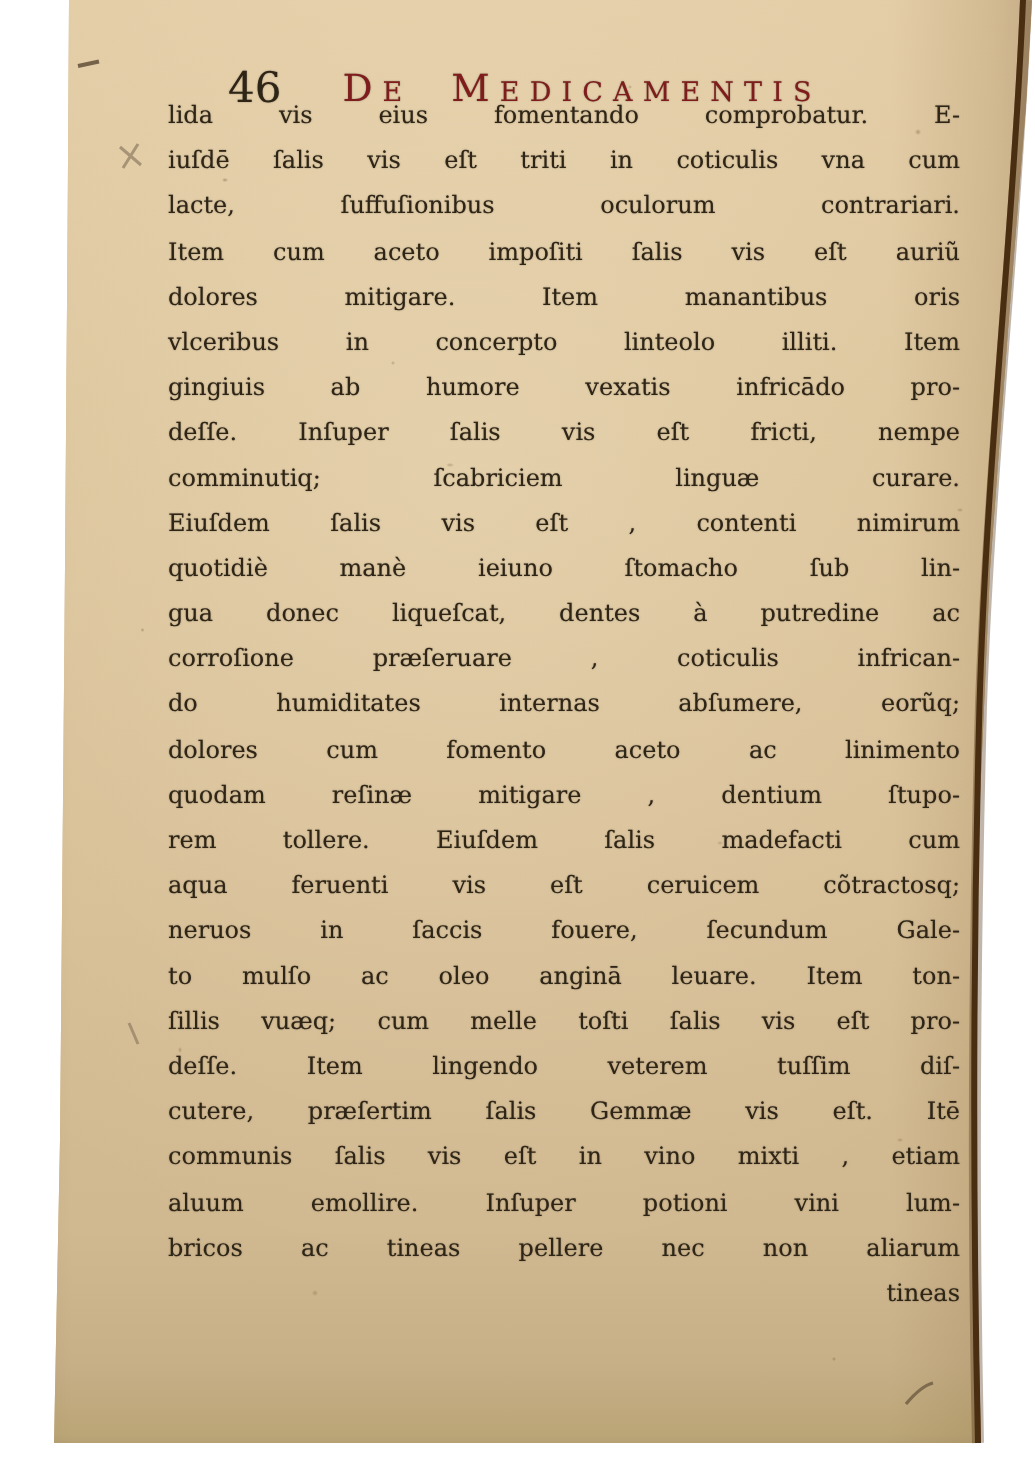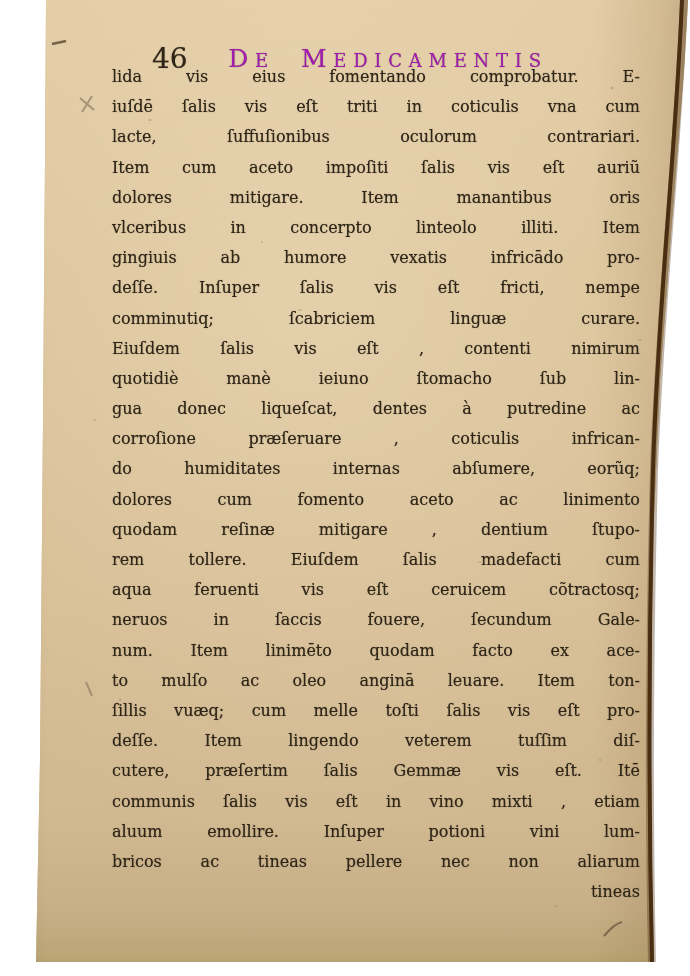--- a/index.html
+++ b/index.html
@@ -48,21 +48,21 @@
     font-size:28px;color:#2e2517;
     text-shadow:0 0 1px rgba(46,37,23,.5);
   }
   #runningTitle{
     position:absolute;left:0;right:0;top:4px;
     text-align:center;
     font-variant:small-caps;
     font-size:25px;
     letter-spacing:.27em;
     word-spacing:.45em;
-    color:#a21caf;
+    color:#7f1d1d;
     text-shadow:0 0 1px rgba(46,37,23,.55);
     padding-left:24px;
   }
   
   #textBlock{
     position:absolute;left:112px;top:62px;width:528px;
     font-size:16px;color:#2e2517;
     text-shadow:0 0 1px rgba(46,37,23,.5);
   }
   .ln{
@@ -106,21 +106,20 @@
     <div class="ln">Eiuſdem ſalis vis eſt , contenti nimirum</div>
     <div class="ln">quotidiè manè ieiuno ſtomacho ſub lin-</div>
     <div class="ln">gua donec liqueſcat, dentes à putredine ac</div>
     <div class="ln">corroſione præſeruare , coticulis infrican-</div>
     <div class="ln">do humiditates internas abſumere, eorũq;</div>
     <div class="ln">dolores cum fomento aceto ac linimento</div>
     <div class="ln">quodam reſinæ mitigare , dentium ſtupo-</div>
     <div class="ln">rem tollere. Eiuſdem ſalis madefacti cum</div>
     <div class="ln">aqua feruenti vis eſt ceruicem cõtractosq;</div>
     <div class="ln">neruos in ſaccis fouere, ſecundum Gale-</div>
-    <div class="ln">num. Item linimēto quodam facto ex ace-</div>
     <div class="ln">to mulſo ac oleo anginā leuare. Item ton-</div>
     <div class="ln">ſillis vuæq; cum melle toſti ſalis vis eſt pro-</div>
     <div class="ln">deſſe. Item lingendo veterem tuſſim diſ-</div>
     <div class="ln">cutere, præſertim ſalis Gemmæ vis eſt. Itē</div>
     <div class="ln">communis ſalis vis eſt in vino mixti , etiam</div>
     <div class="ln">aluum emollire. Inſuper potioni vini lum-</div>
     <div class="ln">bricos ac tineas pellere nec non aliarum</div>
     <div class="catch">tineas</div>
   </div>
 

